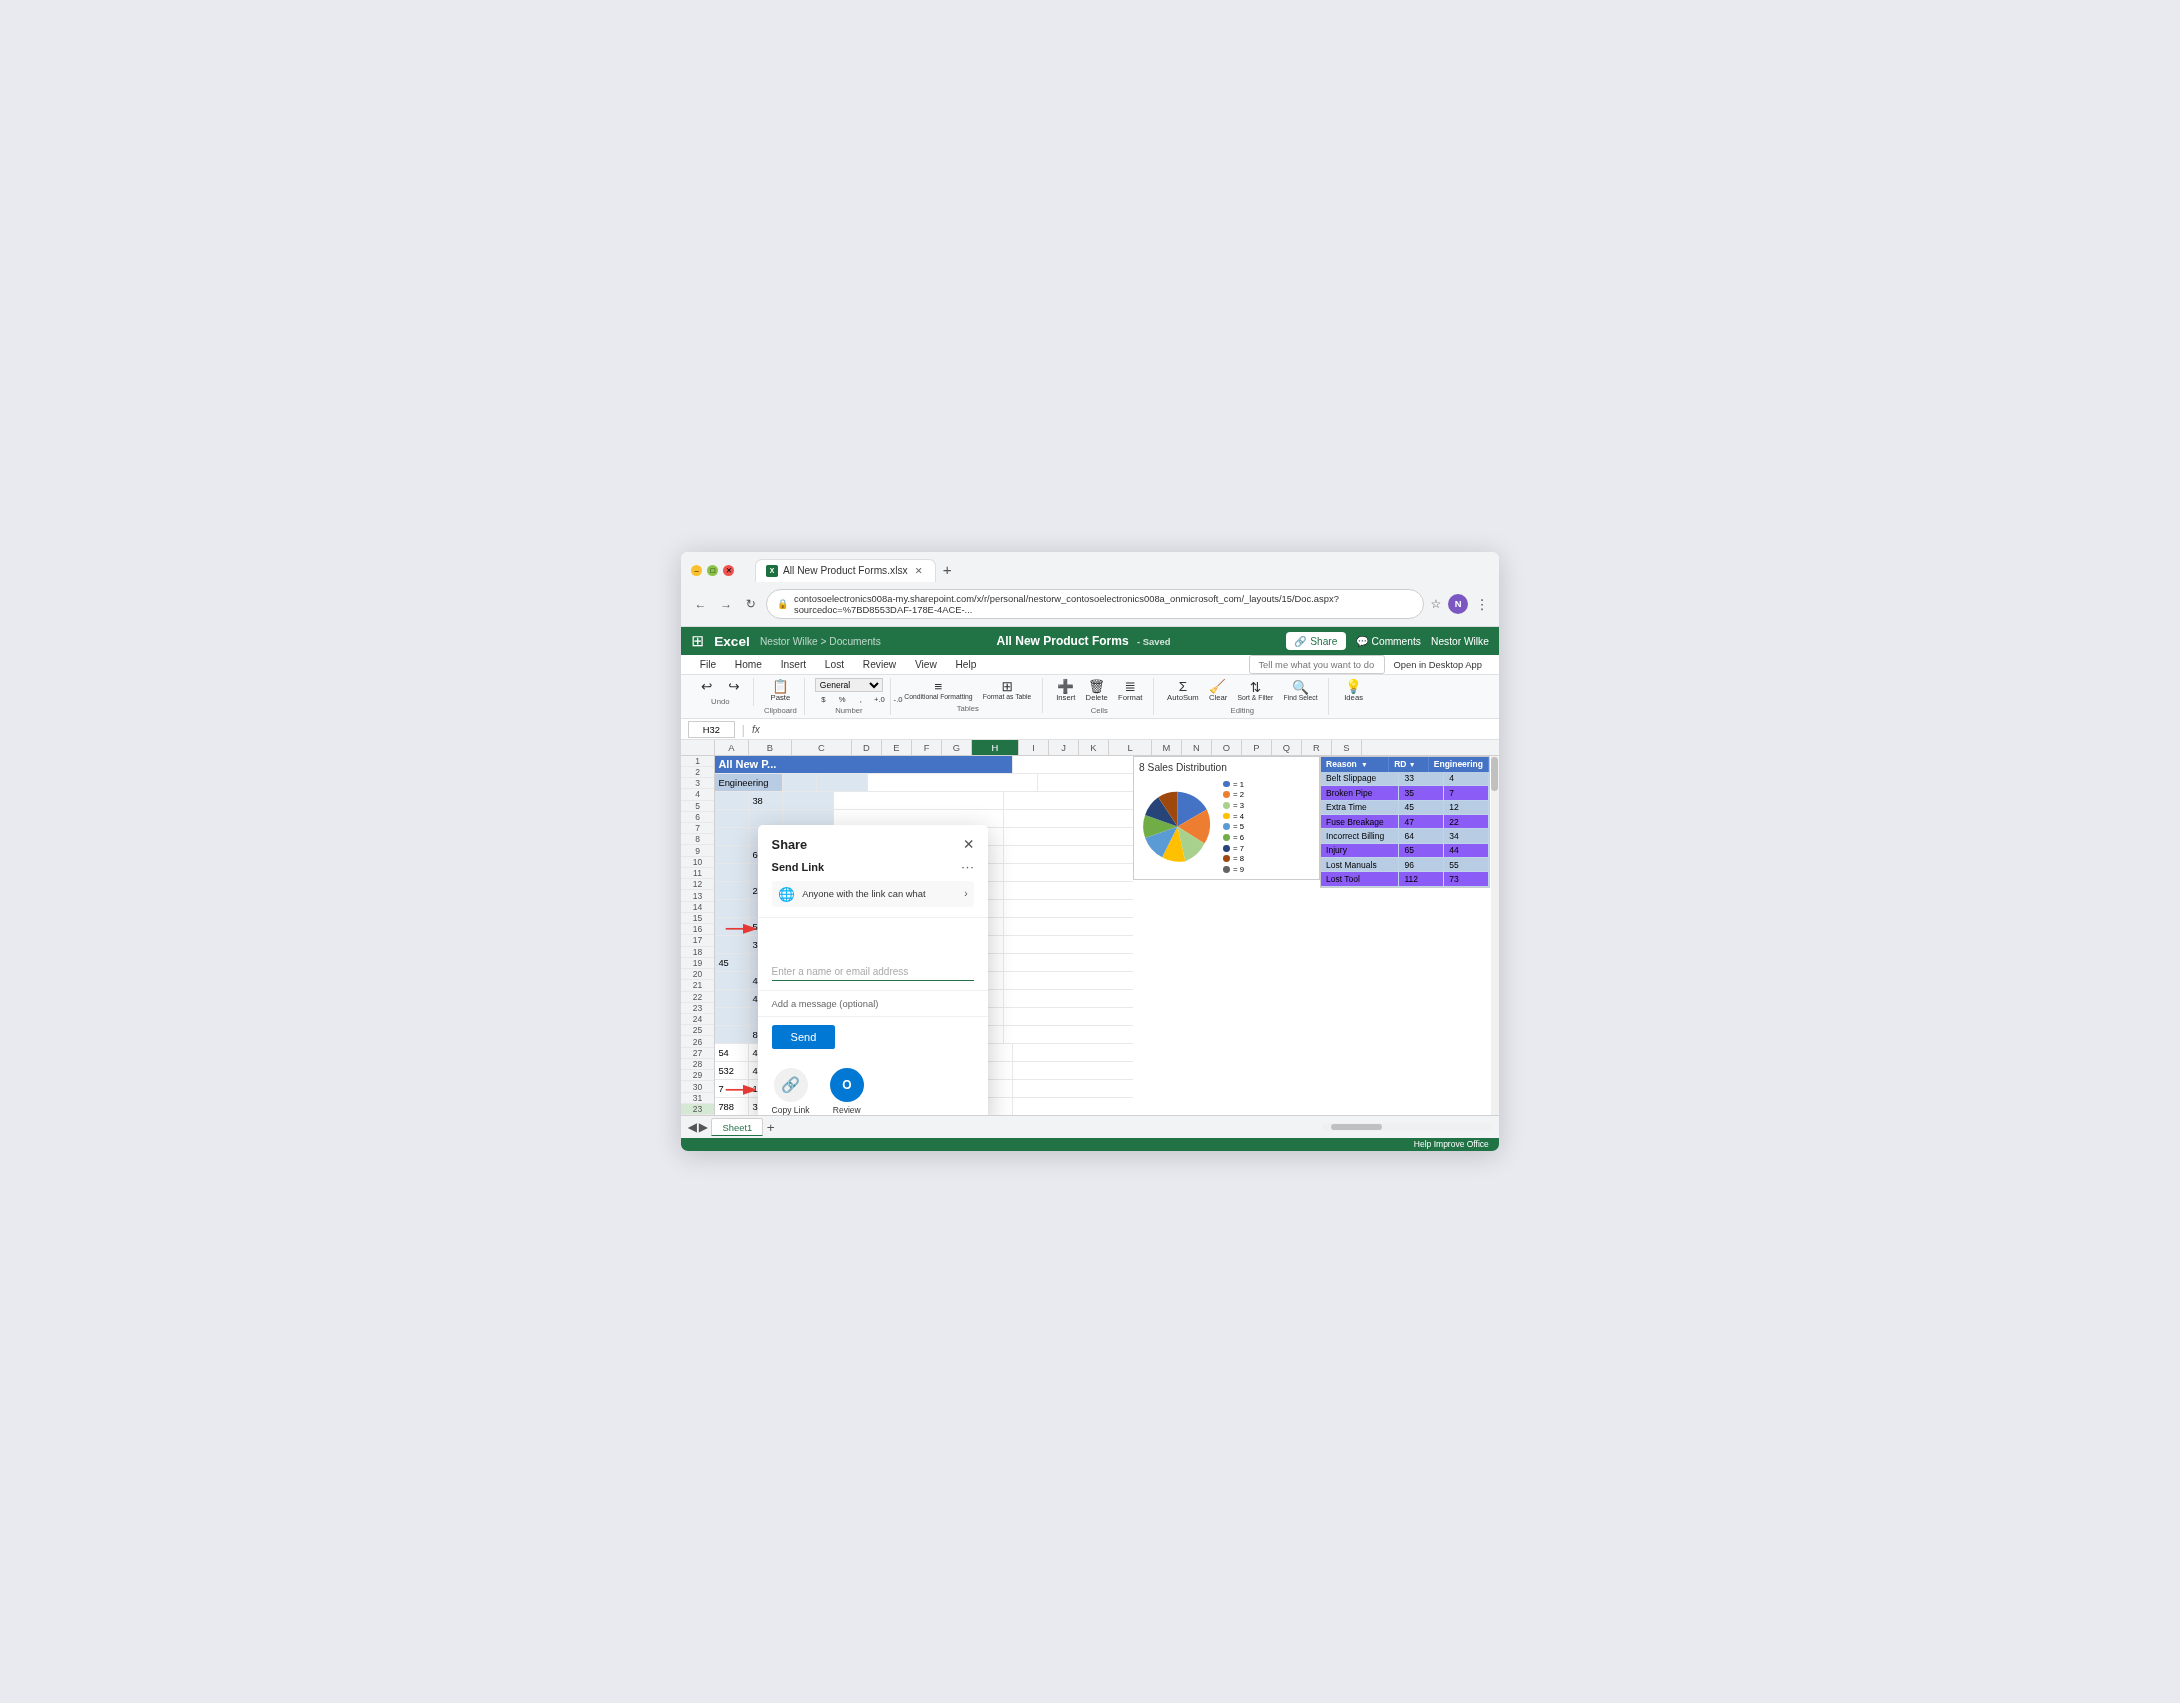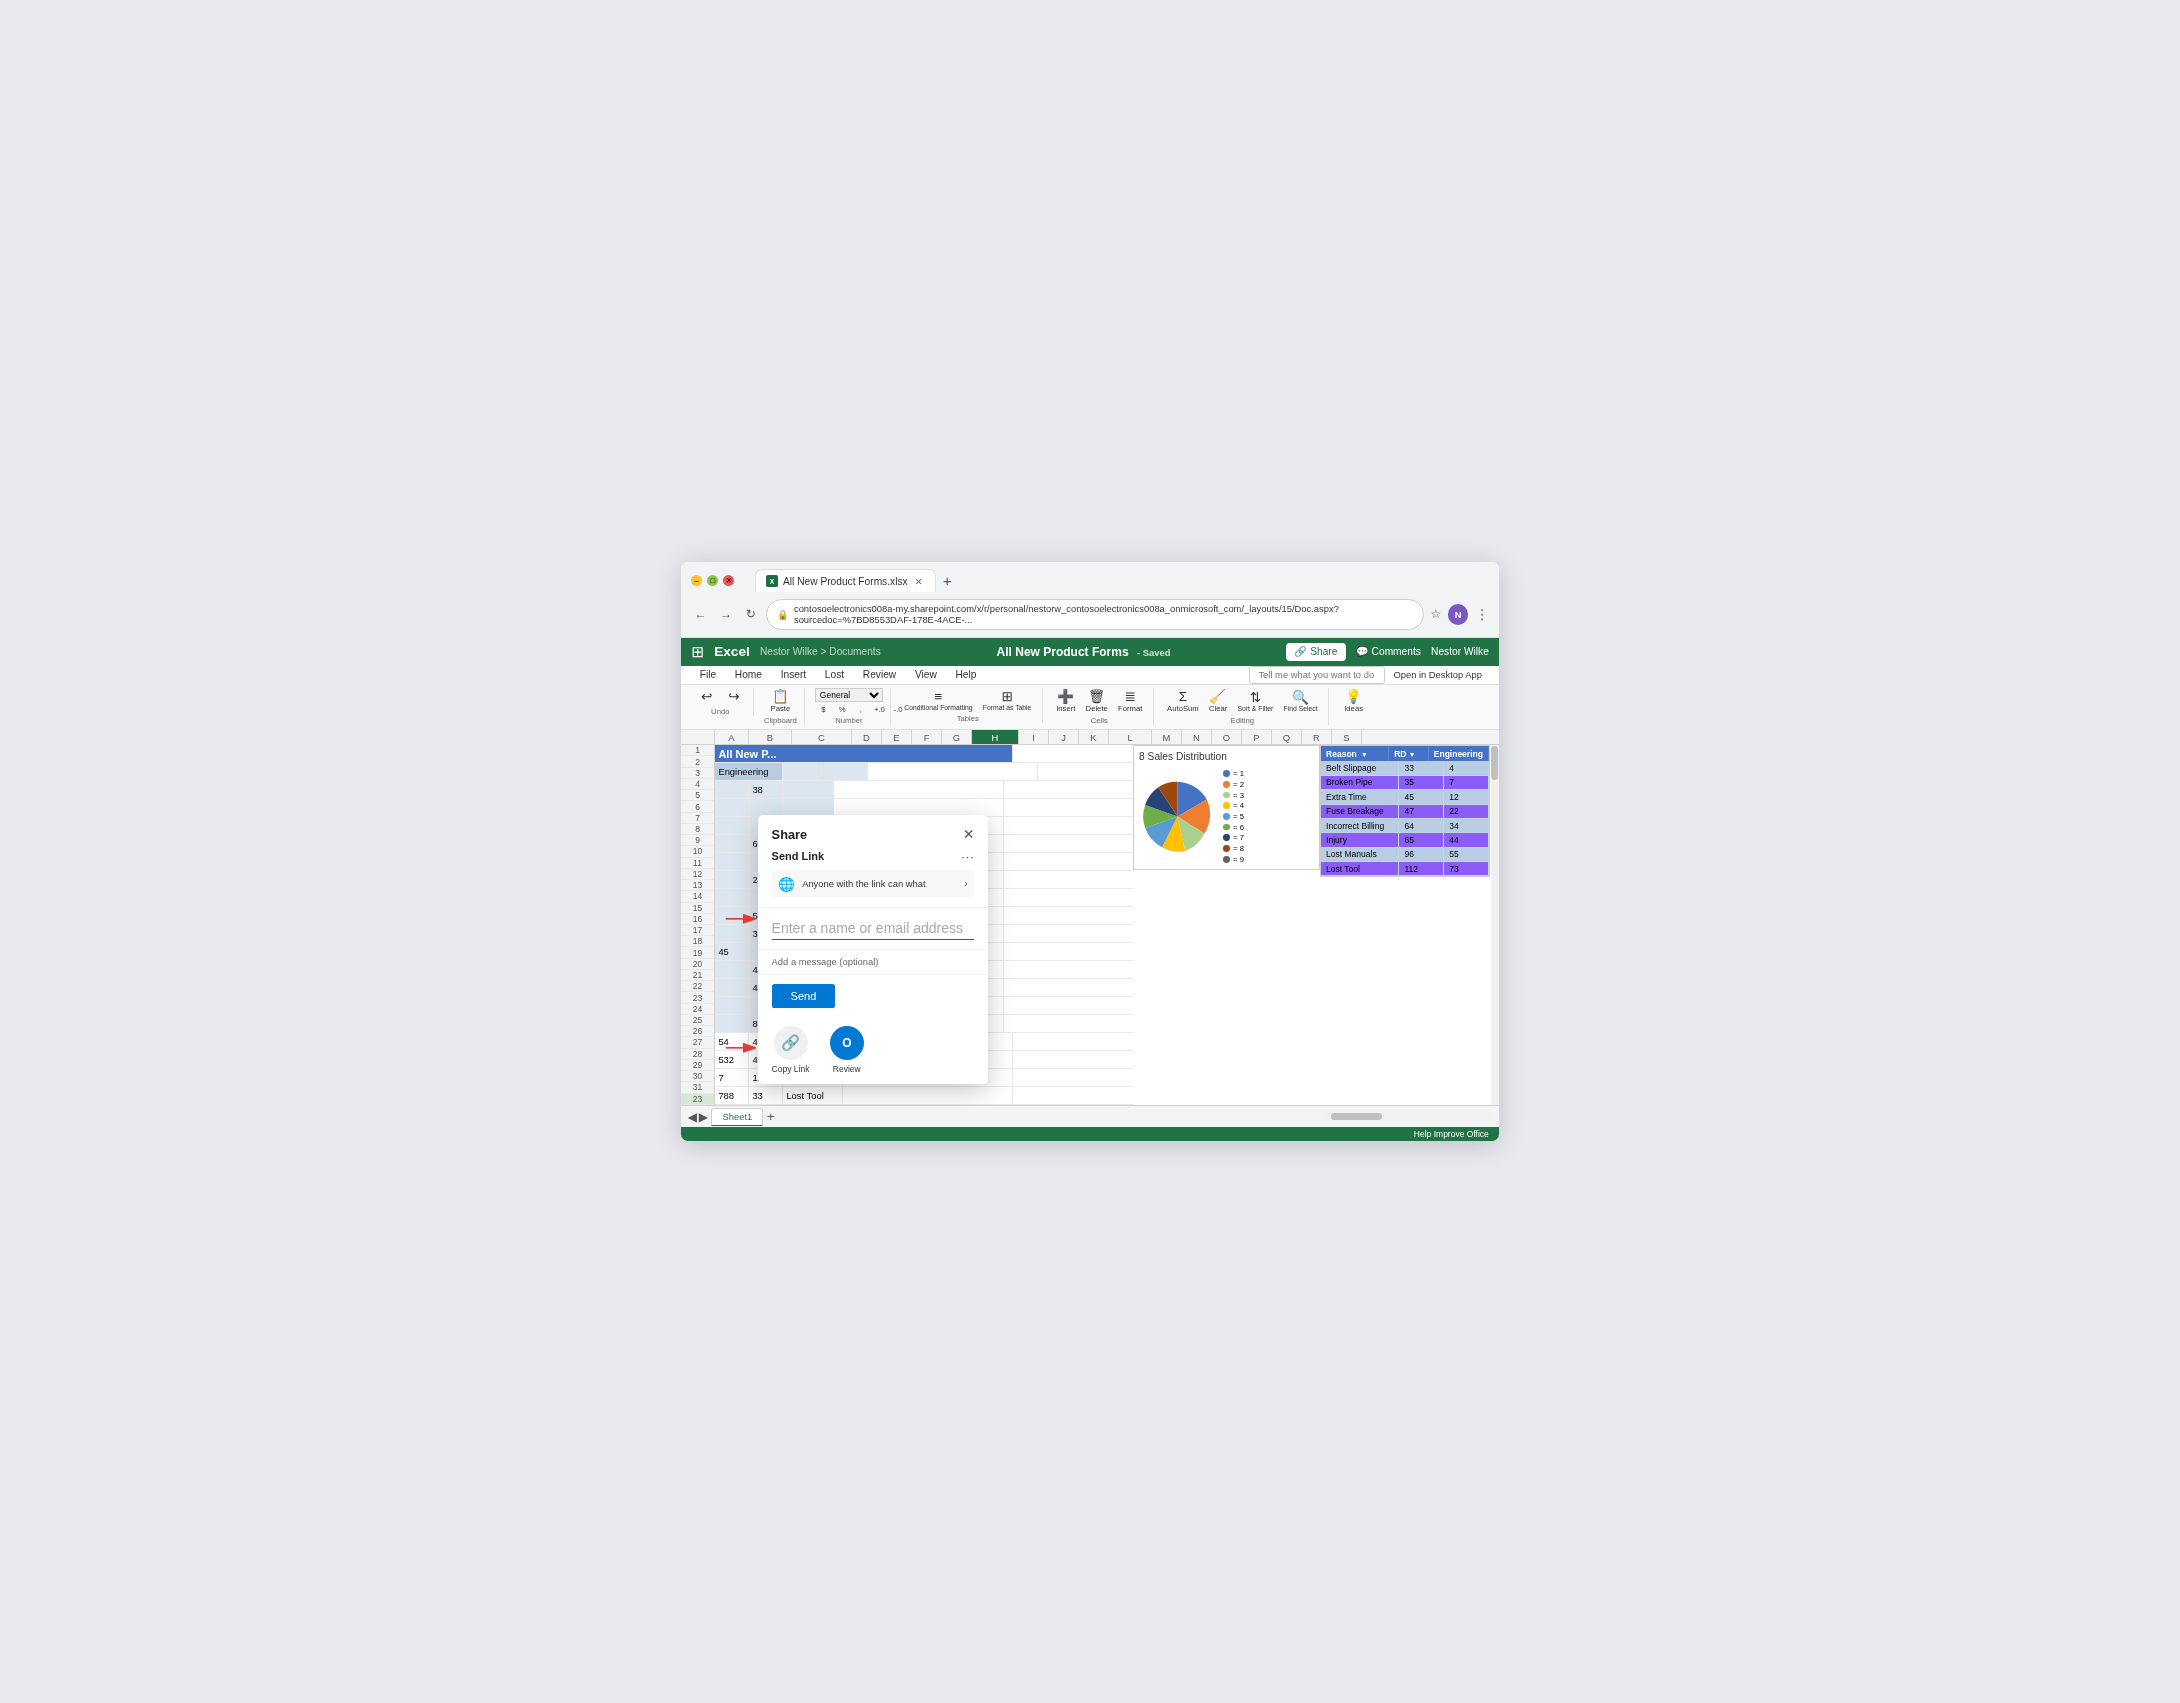--- a/index.html
+++ b/index.html
@@ -550,23 +550,24 @@
     }
     .email-section {
       padding: 8.5px 13.6px;
       border-bottom: 0.9px solid #f0f0f0;
     }
     .email-input {
       width: 100%;
       border: none;
       border-bottom: 1.7px solid #217346;
       outline: none;
-      font-size: 14px;
+      font-size: 10px;
       padding: 3.4px 0;
       color: #333;
+      margin-top: 36px;
     }
     .email-input::placeholder { color: #aaa; }
     .message-section {
       padding: 6.8px 13.6px;
       border-bottom: 0.9px solid #f0f0f0;
     }
     .message-label {
       font-size: 9.4px;
       color: #666;
       cursor: pointer;
@@ -783,20 +784,26 @@
       </div>
 
       <div class="ribbon-group">
         <button class="ribbon-btn">
           <span class="ribbon-icon">💡</span>
           <span>Ideas</span>
         </button>
       </div>
     </div>
 
+    <div class="formula-bar">
+      <input class="cell-ref" type="text" value="H32" style="">
+      <span class="formula-divider">|</span>
+      <span style="font-style:italic;font-size:10.2px;color:#555;">fx</span>
+      <input class="formula-input" type="text" style="">
+    </div>
 
     <div class="spreadsheet" style="height:375px; overflow:hidden; position:relative;">
 
       <div class="col-headers">
         <div class="row-header-col"></div>
         <div class="col-header" style="width:34px;">A</div>
         <div class="col-header" style="width:43px;">B</div>
         <div class="col-header" style="width:60px;">C</div>
         <div class="col-header" style="width:30px;">D</div>
         <div class="col-header" style="width:30px;">E</div>

